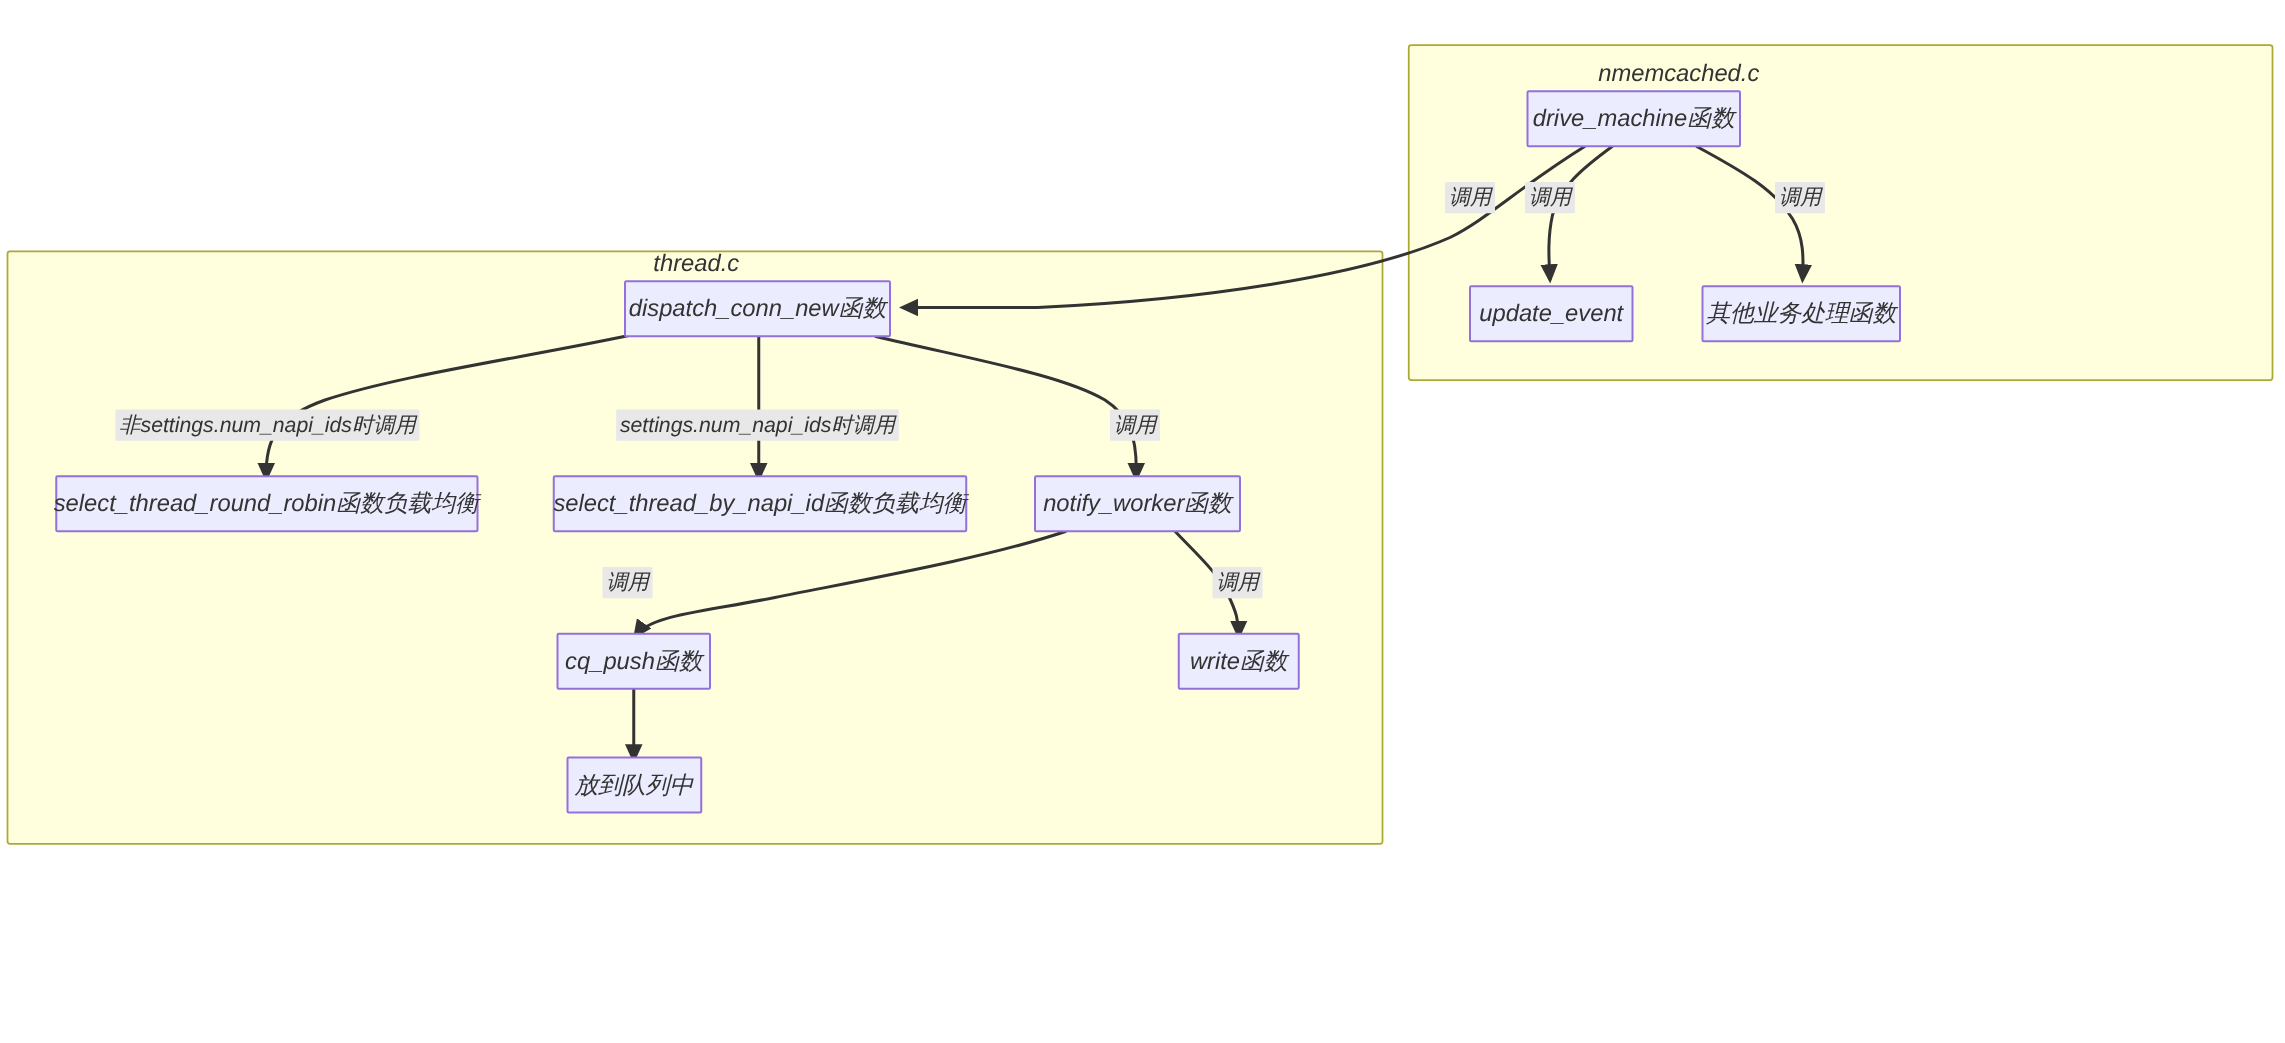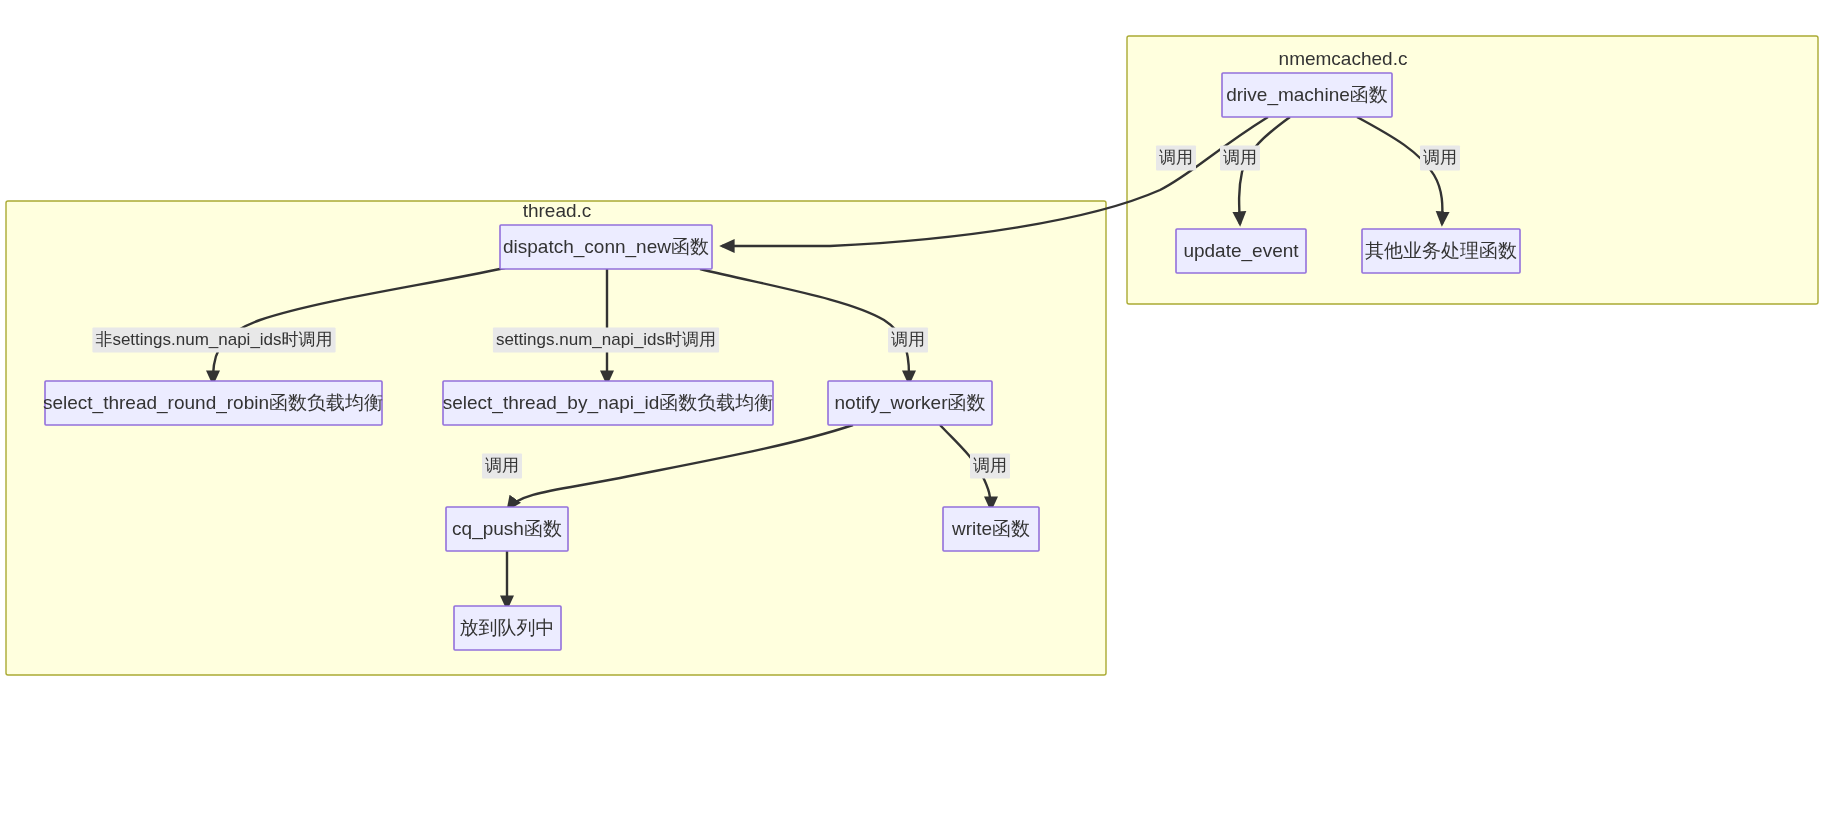--- a/index.html
+++ b/index.html
@@ -10,20 +10,21 @@
   body {
     width: 1828px;
     height: 834px;
     font-family: "Liberation Sans", "DejaVu Sans", sans-serif;
     overflow: hidden;
   }
   #diagram-root {
     position: relative;
     width: 1828px;
     height: 790px;
+    font-style: italic;
   }
   svg.flow {
     display: block;
     width: 1828px;
     height: 834px;
   }
   .cluster-rect {
     fill: #ffffde;
     stroke: #aaaa33;
     stroke-width: 1.4px;

